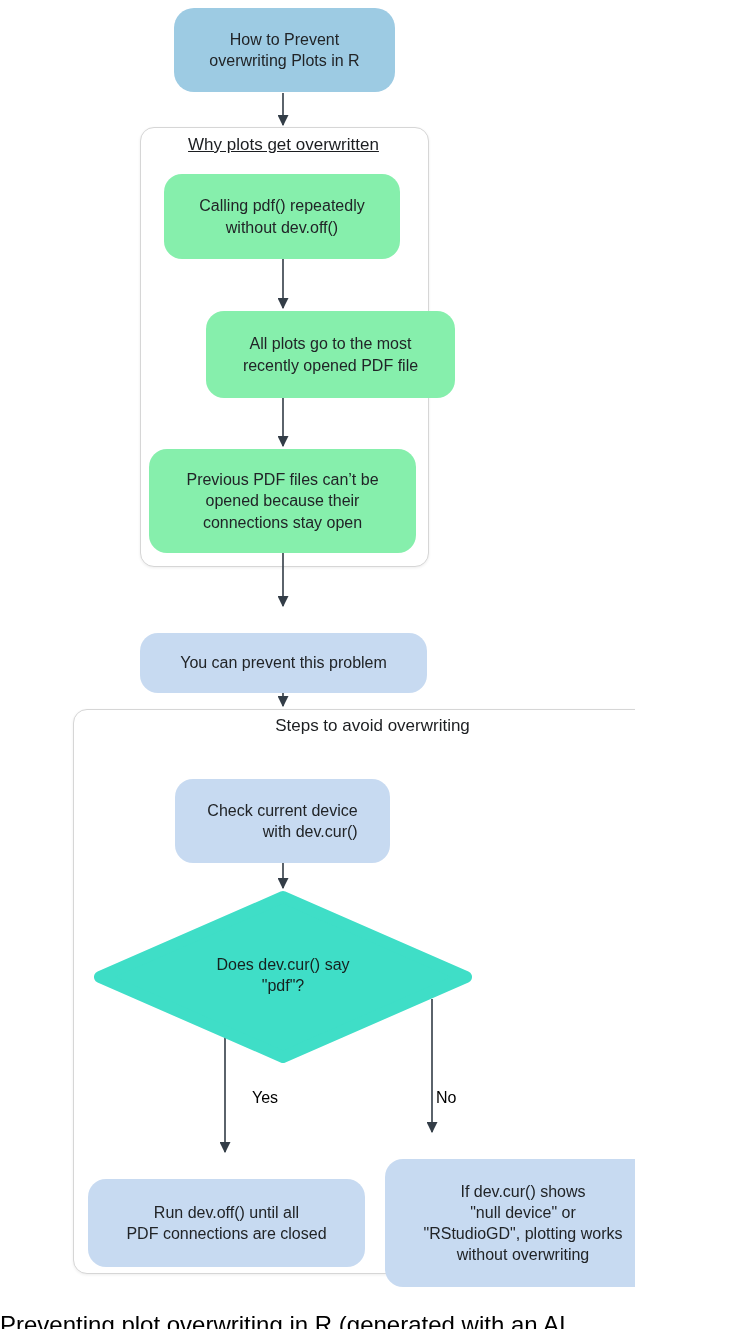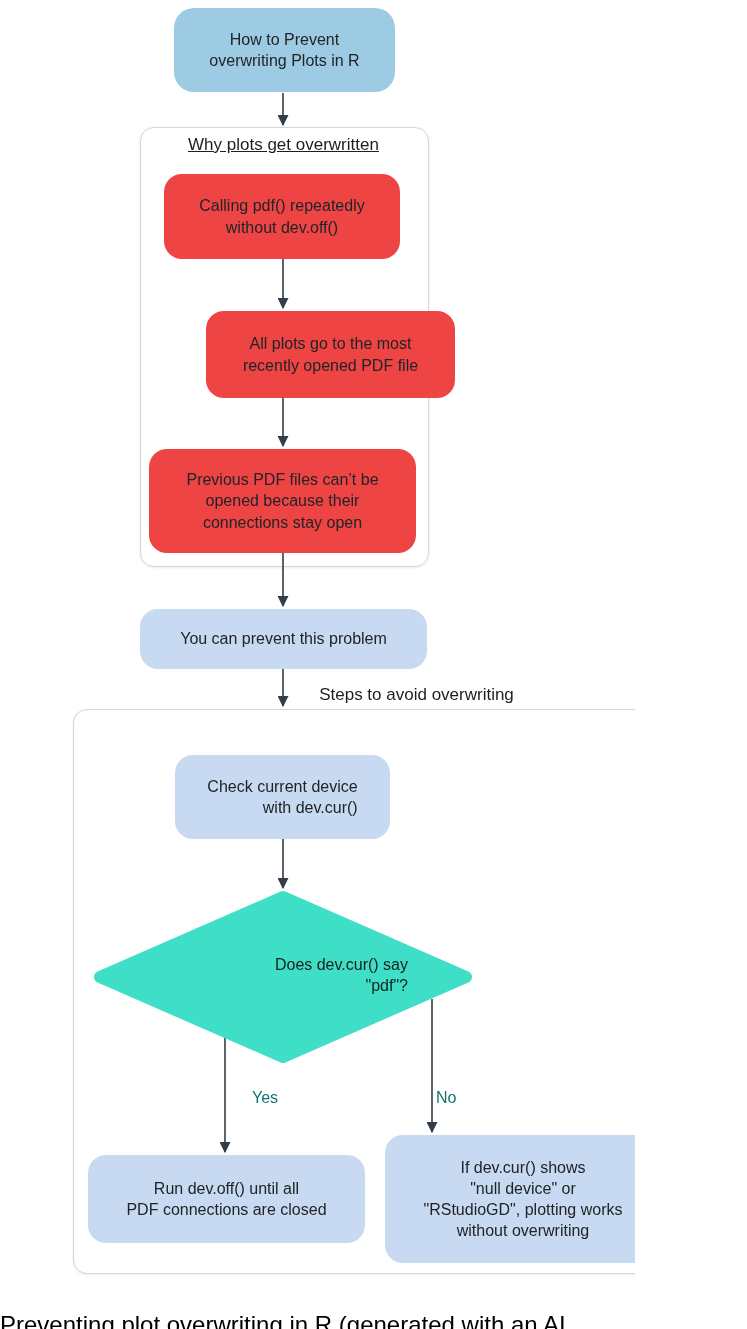--- a/index.html
+++ b/index.html
@@ -13,40 +13,40 @@
   }
   svg.edges{position:absolute;left:0;top:0;width:747px;height:1329px;z-index:1;}
   .node{
     position:absolute;z-index:2;
     display:flex;align-items:center;justify-content:center;
     text-align:center;white-space:pre-line;
     font-size:16px;line-height:1.32;color:#212427;
     border-radius:18px;
   }
   .node.root{background:#9dcbe3;}
-  .node.light{background:#ef4444;}
-  .node.medium{background:#c7daf1;}
+  .node.light{background:#86efac;}
+  .node.medium{background:#c7daf1;margin-top:24px;}
   .group{
     position:absolute;z-index:0;
     background:#ffffff;
     border:1px solid #d6d6d6;border-radius:14px;
     box-shadow:0 1px 3px rgba(0,0,0,0.07);
   }
   .group-title{
     position:absolute;left:0;right:0;top:8px;z-index:2;
     text-align:center;font-size:17px;color:#1c1e21;
   }
   .diamond-label{
     position:absolute;z-index:2;
-    text-align:right;white-space:pre-line;
+    text-align:center;white-space:pre-line;
     font-size:16px;line-height:1.32;color:#16211f;
   }
   .edge-label{
     position:absolute;z-index:3;
-    font-size:16px;color:#0f766e;background:#ffffff;padding:0 2px;
+    font-size:16px;color:#000000;background:#ffffff;padding:0 2px;
   }
   .caption{
     position:absolute;left:0;right:0;top:1311px;z-index:2;
     font-size:24px;color:#000000;
   }
 </style>
 </head>
 <body>
 
 <div class="canvas">
@@ -83,21 +83,21 @@
 
   <div class="node light" style="left:158px;top:311px;width:249px;height:87px;margin-left:48px;">All plots go to the most
 recently opened PDF file</div>
 
   <div class="node light" style="left:149px;top:449px;width:267px;height:104px;">Previous PDF files can’t be
 opened because their
 connections stay open</div>
 
   <div class="node medium" style="left:140px;top:609px;width:287px;height:60px;">You can prevent this problem</div>
 
-  <div class="group-title" style="left:73px;right:auto;width:599px;top:685px;margin-left:44px;">Steps to avoid overwriting</div>
+  <div class="group-title" style="left:73px;right:auto;width:599px;top:716px;">Steps to avoid overwriting</div>
 
   <div class="node medium" style="left:175px;top:755px;width:215px;height:84px;text-align:right;">Check current device
 with dev.cur()</div>
 
   <div class="diamond-label" style="left:158px;top:954px;width:250px;">Does dev.cur() say
 "pdf"?</div>
 
   <div class="edge-label" style="left:250px;top:1089px;">Yes</div>
 
   <div class="edge-label" style="left:434px;top:1089px;">No</div>

